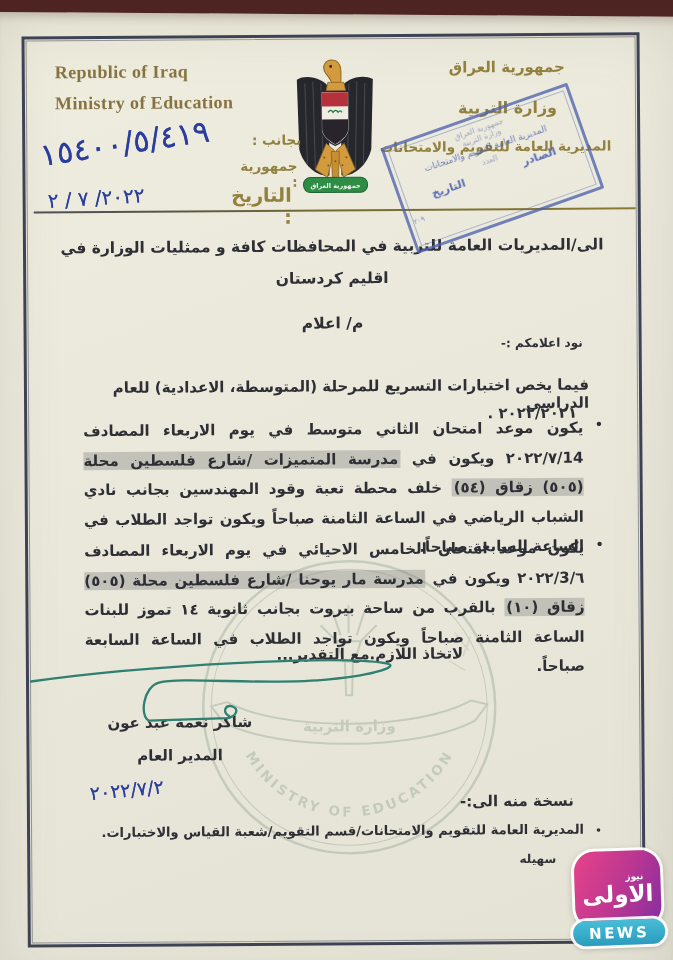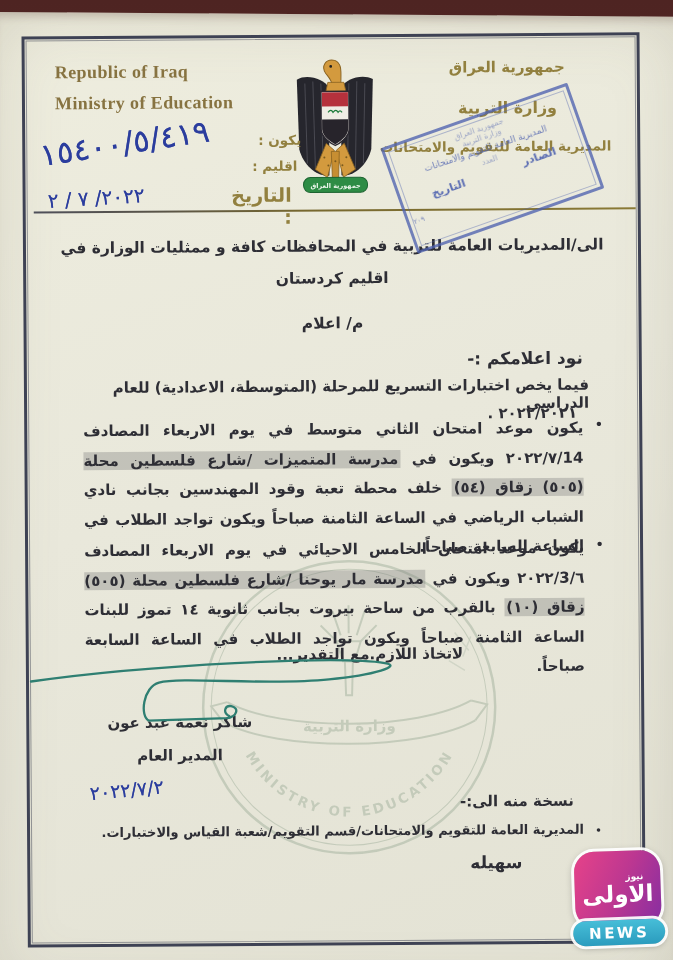--- a/index.html
+++ b/index.html
@@ -140,22 +140,22 @@
           <circle cx="54" cy="108" r="1"></circle>
           <circle cx="47" cy="104" r="1"></circle>
       </g>
 
       <g>
         <rect x="15" y="120" width="64" height="15" rx="7" fill="#2e8c45" stroke="#1c6330" stroke-width="1"></rect>
         <text x="47" y="130.5" text-anchor="middle" font-size="6.5" fill="#eaf5ea" font-weight="bold" direction="rtl"><tspan>جمهورية العراق</tspan></text>
       </g>
     </svg>
 
-    <div class="abs ar gold" style="left:210px;top:94px;width:66px;font-size:13.5px;z-index:3;">يكون :</div>
-    <div class="abs ar gold" style="left:206px;top:120px;width:66px;font-size:13.5px;z-index:3;">اقليم :</div>
+    <div class="abs ar gold" style="left:210px;top:94px;width:66px;font-size:13.5px;z-index:3;">بجانب :</div>
+    <div class="abs ar gold" style="left:206px;top:120px;width:66px;font-size:13.5px;z-index:3;">جمهورية :</div>
     <div class="abs ar gold" style="left:200px;top:146px;width:66px;font-size:19px;z-index:3;">التاريخ :</div>
 
     <div class="abs hand" dir="ltr" style="left:14px;top:86px;font-size:31px;transform:rotate(-8deg);letter-spacing:2px;z-index:4;">١٥٤٠٠/٥/٤١٩</div>
     <div class="abs hand" dir="ltr" style="left:22px;top:147px;font-size:20px;transform:rotate(-3deg);letter-spacing:2px;z-index:4;">٢٠٢٢/ ٧ / ٢</div>
 
     <div class="stamp">
       <div style="font-size:8px;opacity:.5;margin-top:7px;">جمهورية العراق</div>
       <div style="font-size:8px;opacity:.5;">وزارة التربية</div>
       <div style="font-size:9px;opacity:.8;margin-top:2px;transform:rotate(1deg);">المديرية العامة للتقويم والامتحانات</div>
       <div style="font-size:8px;opacity:.5;margin-top:3px;">العدد</div>
@@ -166,21 +166,21 @@
       <div style="position:absolute;left:4px;bottom:24px;font-size:7px;opacity:.7;">٢٠٩</div>
     </div>
 
     <div class="rule"></div>
 
     <div class="abs ar" style="left:20px;right:20px;top:200px;text-align:center;font-size:15.5px;z-index:3;">الى/المديريات العامة للتربية في المحافظات كافة و ممثليات الوزارة في</div>
     <div class="abs ar" style="left:20px;right:20px;top:232px;text-align:center;font-size:15.5px;z-index:3;">اقليم كردستان</div>
 
     <div class="abs ar" style="left:20px;right:20px;top:277px;text-align:center;font-size:15.5px;z-index:3;">م/ اعلام</div>
 
-    <div class="abs ar" style="right:56px;top:312px;font-size:17px;z-index:3;">نود اعلامكم :-</div>
+    <div class="abs ar" style="right:56px;top:300px;font-size:12px;z-index:3;">نود اعلامكم :-</div>
     <div class="abs ar" style="right:50px;left:60px;top:340px;font-size:15px;text-align:right;z-index:3;">فيما يخص اختبارات التسريع للمرحلة (المتوسطة، الاعدادية) للعام الدراسي</div>
     <div class="abs ar" style="right:62px;top:368px;font-size:15px;z-index:3;margin-left:44px;">٢٠٢٢/٢٠٢١ .</div>
 
     <div class="abs bullet-dot" style="right:36px;top:380px;z-index:3;">•</div>
     <div class="abs ar para" style="right:56px;left:56px;top:378px;z-index:3;">
       <span>يكون موعد امتحان الثاني متوسط في يوم الاربعاء المصادف ٢٠٢٢/٧/14 ويكون في </span><span class="hl">مدرسة المتميزات /شارع فلسطين محلة (٥٠٥) زقاق (٥٤)</span><span> خلف محطة تعبة وقود المهندسين بجانب نادي الشباب الرياضي في الساعة الثامنة صباحاً ويكون تواجد الطلاب في الساعة السابعة صباحاً.</span>
     </div>
 
     <div class="abs bullet-dot" style="right:36px;top:500px;z-index:3;">•</div>
     <div class="abs ar para" style="right:56px;left:56px;top:498px;z-index:3;">
@@ -195,21 +195,21 @@
 
     <div class="abs ar sig-block" style="left:58px;top:668px;width:185px;z-index:3;">
       <div>شاكر نعمة عبد عون</div>
       <div>المدير العام</div>
     </div>
     <div class="abs hand" dir="ltr" style="left:60px;top:740px;font-size:19px;transform:rotate(-5deg);letter-spacing:2px;z-index:4;">٢٠٢٢/٧/٢</div>
 
     <div class="abs ar" style="right:68px;top:756px;font-size:15px;z-index:3;">نسخة منه الى:-</div>
     <div class="abs bullet-dot" style="right:40px;top:788px;font-size:12px;z-index:3;">•</div>
     <div class="abs ar" style="right:58px;left:60px;top:786px;font-size:13px;text-align:right;z-index:3;">المديرية العامة للتقويم والامتحانات/قسم التقويم/شعبة القياس والاختبارات.</div>
-    <div class="abs ar" style="left:440px;top:816px;width:86px;text-align:left;font-size:17px;z-index:3;">سهيله</div>
+    <div class="abs ar" style="left:440px;top:816px;width:86px;text-align:right;font-size:12px;z-index:3;">سهيله</div>
 
   </div>
 </div>
 
 <div class="badge">
   <div class="badge-sq">
     <div class="badge-small">نيوز</div>
     <div class="badge-main">الاولى</div>
   </div>
   <div class="badge-banner">NEWS</div>

